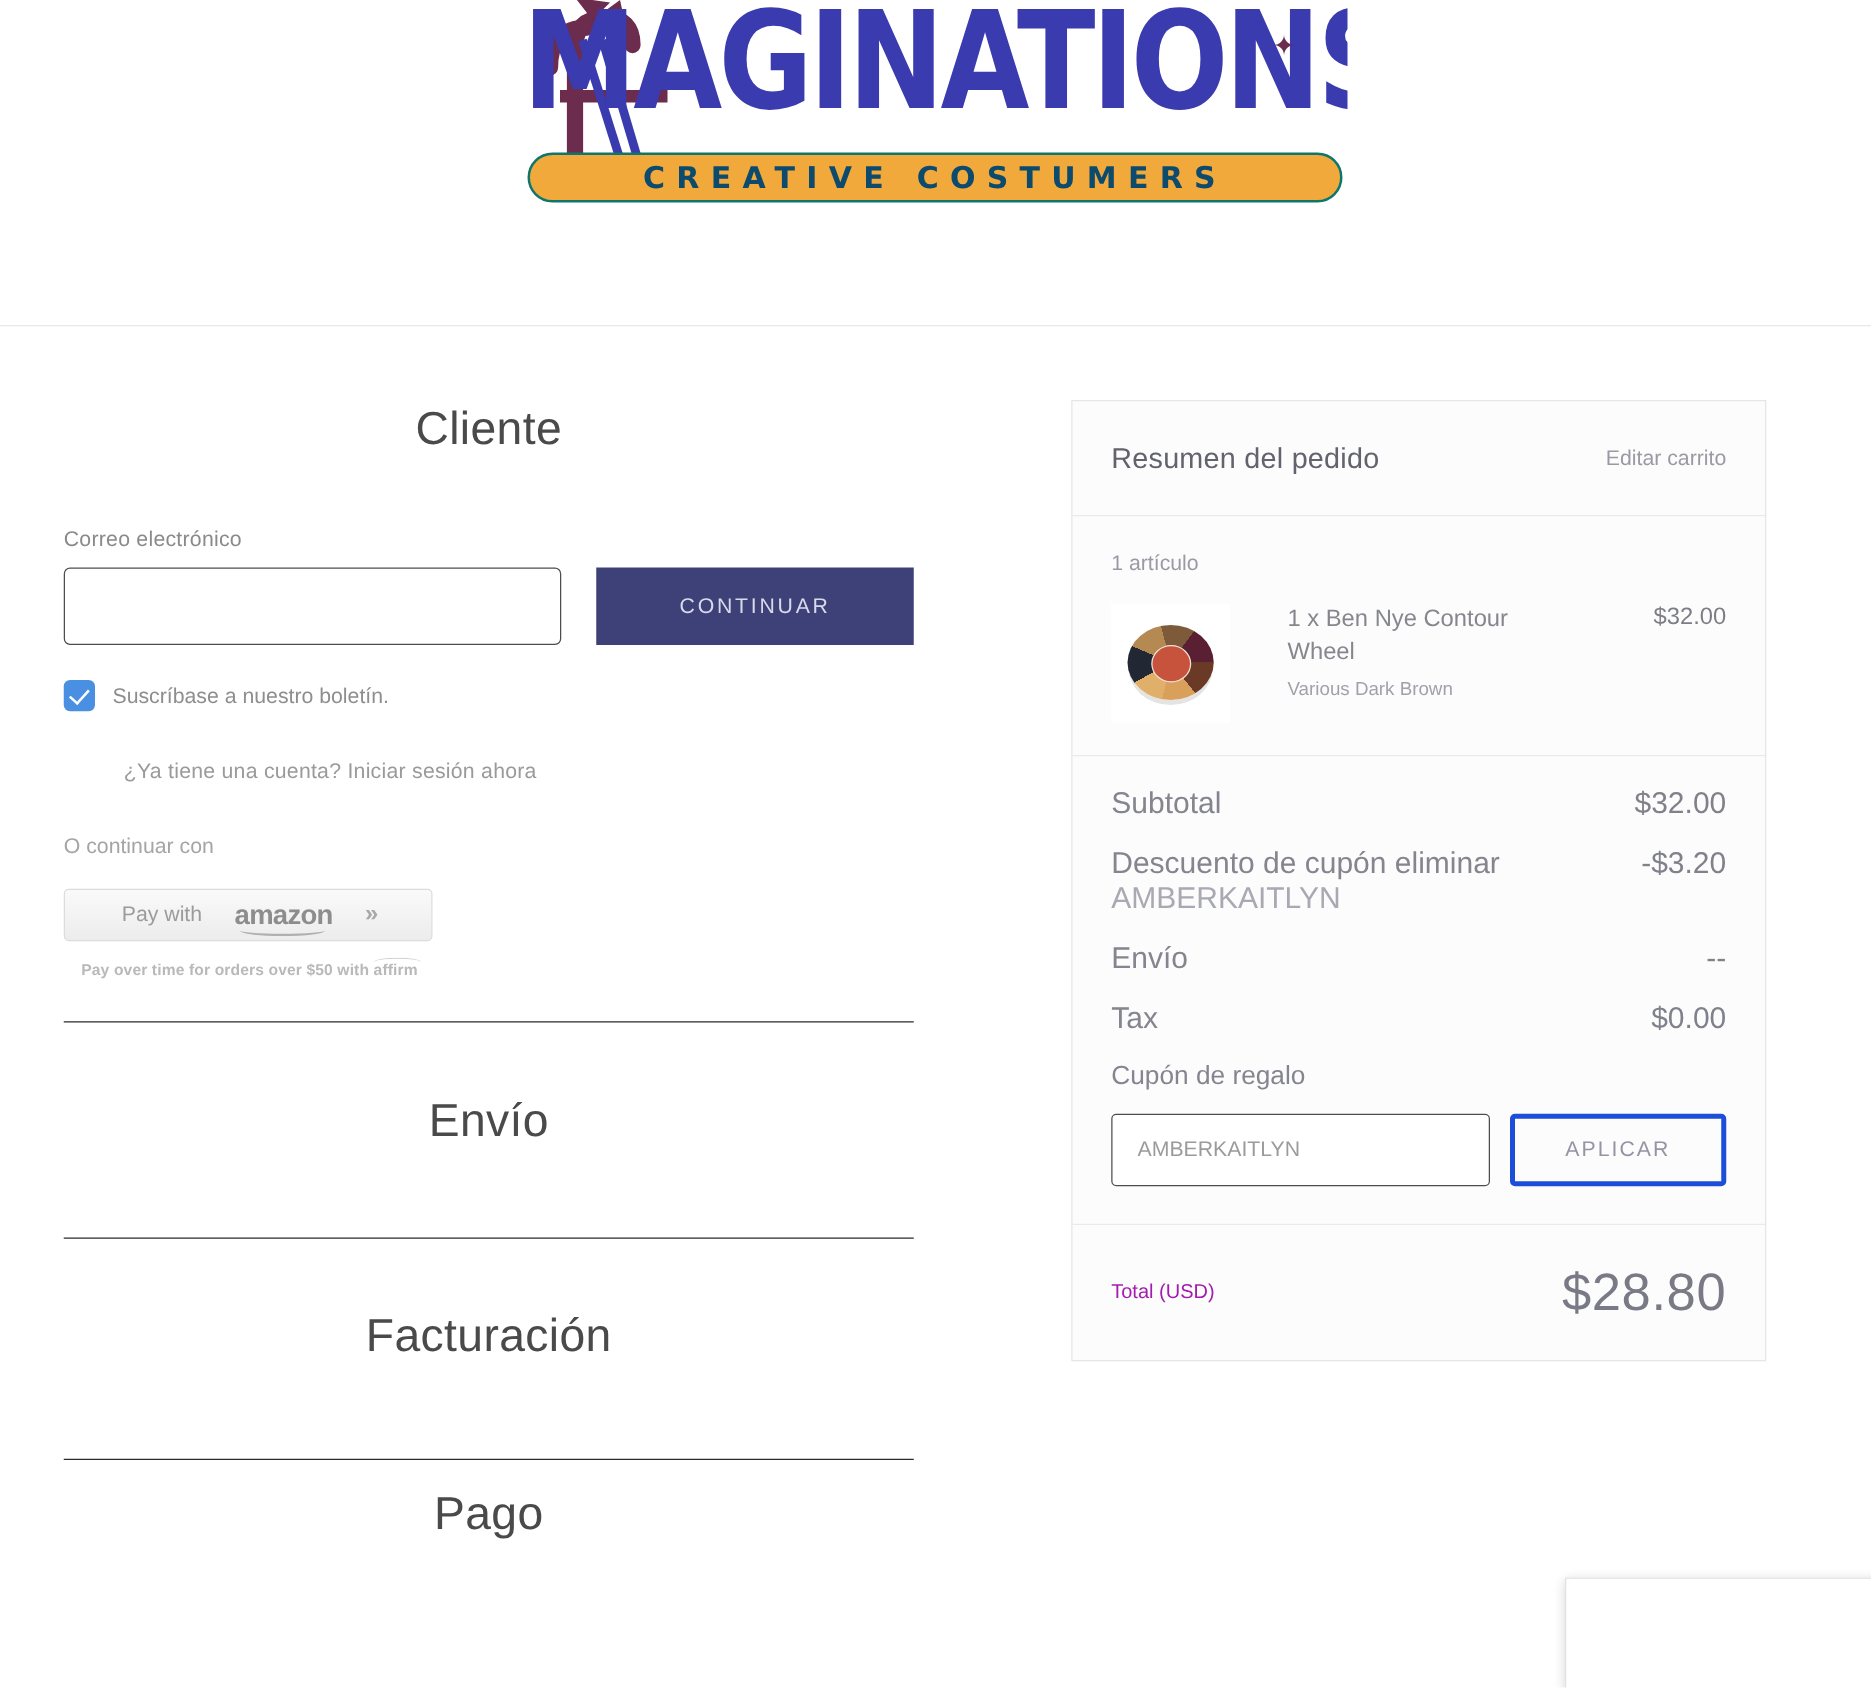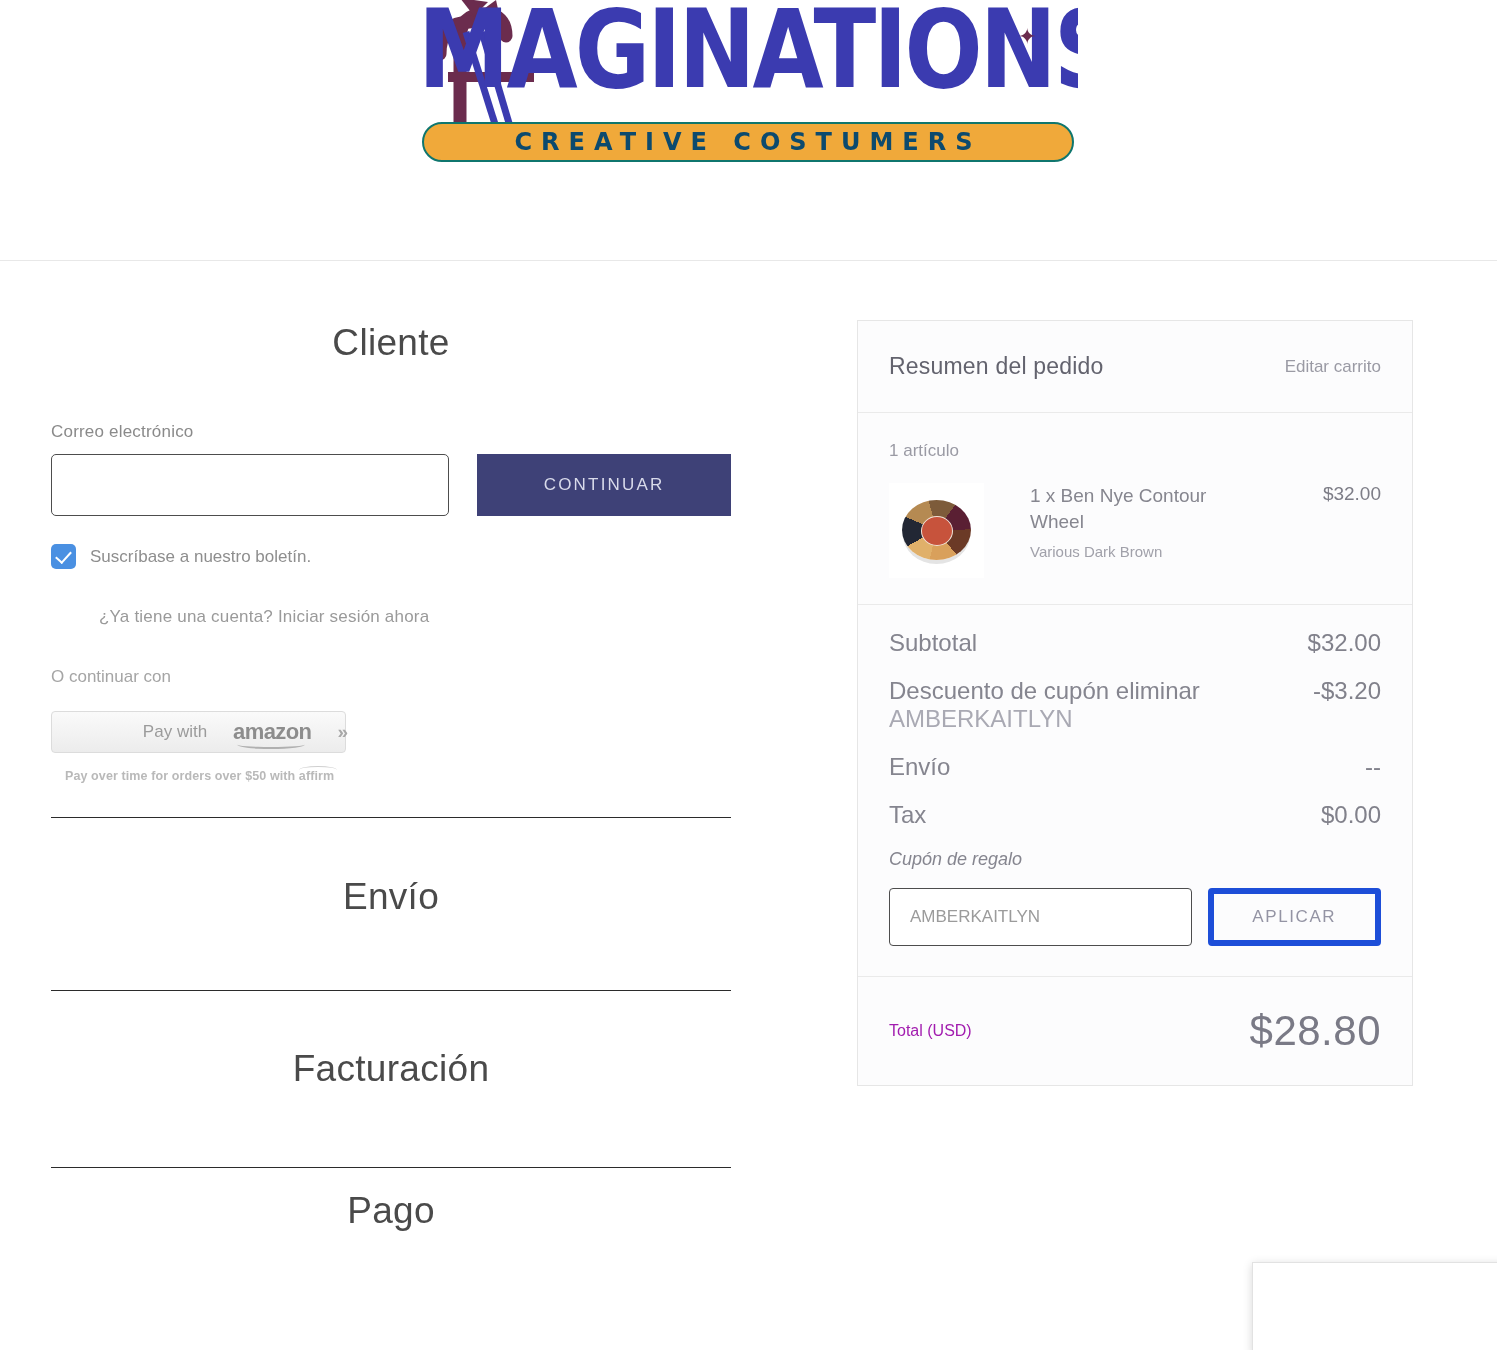--- a/index.html
+++ b/index.html
@@ -166,21 +166,21 @@
   }
 
   .amazon-btn {
     margin-top: 24px;
     width: 295px; height: 42px;
     background: linear-gradient(#fafafa, #ececec);
     border: 1px solid #dcdcdc;
     border-radius: 4px;
     display: flex;
     align-items: center;
-    justify-content: flex-end;
+    justify-content: center;
     gap: 26px;
     cursor: pointer;
   }
   .amz-text {
     font-size: 17px; color: #9b9b9b;
     font-family: "Liberation Sans", sans-serif;
   }
   .amz-brand {
     font-size: 22px; font-weight: bold; color: #8d8d8d;
     letter-spacing: -0.6px;
@@ -262,37 +262,37 @@
   .sum-totals { padding: 24px 31px 30px 31px; border-bottom: 1px solid #eaeaea; }
   .tot-row {
     display: flex; justify-content: space-between; align-items: baseline;
     margin-bottom: 20px;
     font-size: 24px; color: #85858f; font-weight: 300;
   }
   .tot-label-wrap { max-width: 400px; }
   .coupon-code-sub { display: block; color: #a9a9b3; }
   .tot-val { white-space: nowrap; color: #81818b; }
 
-  .coupon-label { font-size: 18px; color: #85858f; font-weight: 300; margin-bottom: 18px; font-style: italic; }
+  .coupon-label { font-size: 21px; color: #85858f; font-weight: 300; margin-bottom: 18px; }
   .coupon-row { display: flex; gap: 16px; }
   .coupon-input {
     width: 305px; height: 58px;
     border: 1px solid #4d4d4d;
     border-radius: 4px;
     background: #fff;
     font-size: 17px; padding: 0 20px;
     color: #333;
     outline: none;
     font-family: "Liberation Sans", sans-serif;
   }
   .coupon-input::placeholder { color: #9b9b9b; }
   .apply-btn {
     width: 175px; height: 58px;
     background: #fcfcfd;
-    border: 6px solid #1d4ed8;
+    border: 4px solid #1d4ed8;
     border-radius: 4px;
     color: #9494a4;
     font-size: 17px;
     letter-spacing: 1.6px;
     cursor: pointer;
     font-family: "Liberation Sans", sans-serif;
   }
 
   .sum-grand {
     height: 108px;

